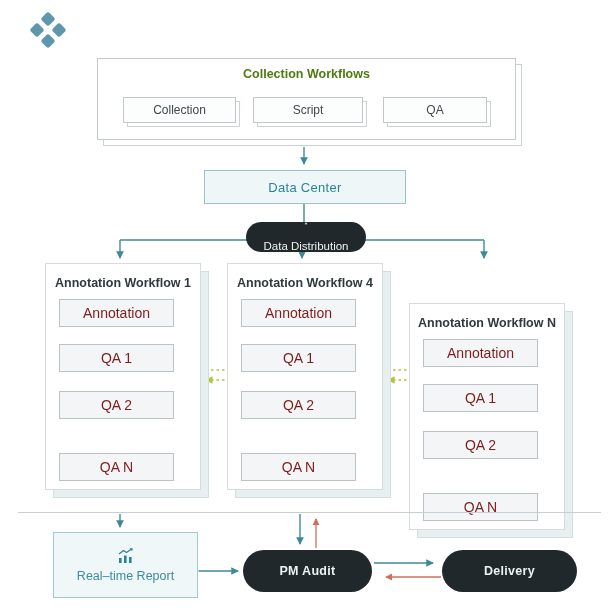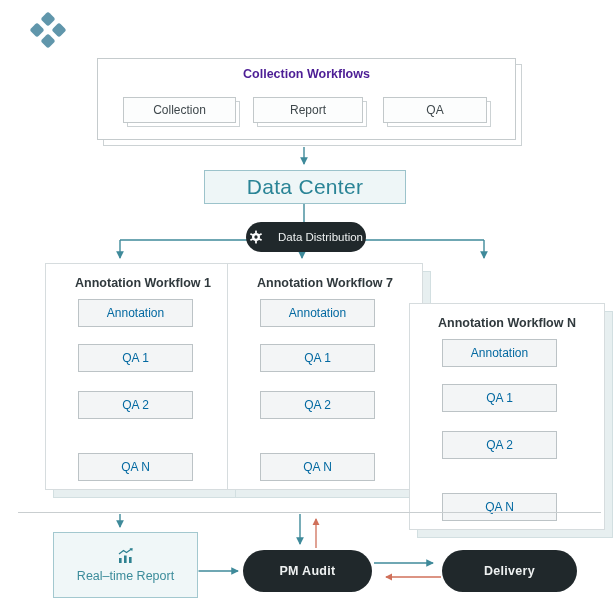--- a/index.html
+++ b/index.html
@@ -10,39 +10,39 @@
   
   .logo{position:absolute;left:30px;top:12px;display:flex;align-items:center;gap:9px;}
   .logo .word{font-size:33px;font-weight:700;color:#6096ab;letter-spacing:.5px;line-height:1;}
 
   
   .stack{position:absolute;}
   .stack .behind{position:absolute;top:6px;left:6px;width:100%;height:100%;background:#fff;border:1px solid #ccd2d4;box-sizing:border-box;}
   .stack .front{position:absolute;inset:0;background:#fff;border:1px solid #c5cbcd;box-sizing:border-box;}
 
   
-  .panel-title{position:absolute;top:8px;left:0;right:0;text-align:center;font-size:12.5px;font-weight:700;color:#4c1d95;}
+  .panel-title{position:absolute;top:8px;left:0;right:0;text-align:center;font-size:12.5px;font-weight:700;color:#4d7c0f;}
   .cbtn{position:absolute;top:38px;height:26px;}
   .cbtn .behind{position:absolute;top:4px;left:4px;width:100%;height:100%;background:#fff;border:1px solid #ccd2d4;box-sizing:border-box;}
   .cbtn .front{position:absolute;inset:0;background:#fcfdfd;border:1px solid #c2c8ca;box-sizing:border-box;display:flex;align-items:center;justify-content:center;font-size:12px;color:#3f484c;}
 
   
-  .data-center{position:absolute;left:204px;top:170px;width:202px;height:34px;background:#eef6f7;border:1px solid #9cc3cb;box-sizing:border-box;display:flex;align-items:center;justify-content:center;font-size:21px;font-weight:500;color:#2a8496;letter-spacing:.3px;}
-
-  
-  .pill{position:absolute;background:#20282b;color:#eef1f1;display:flex;align-items:center;justify-content:center;gap:15px;}
+  .data-center{position:absolute;left:204px;top:170px;width:202px;height:34px;background:#eef6f7;border:1px solid #9cc3cb;box-sizing:border-box;display:flex;align-items:center;justify-content:center;font-size:13px;font-weight:500;color:#2a8496;letter-spacing:.3px;}
+
+  
+  .pill{position:absolute;background:#20282b;color:#eef1f1;display:flex;align-items:center;justify-content:center;gap:15px;flex-direction:column;}
   .pill-dist{left:246px;top:222px;width:120px;height:30px;border-radius:15px;font-size:11.5px;}
   .pill-foot{top:550px;height:42px;border-radius:21px;font-size:12.5px;font-weight:600;letter-spacing:.3px;}
 
   
-  .col{position:absolute;top:263px;width:156px;height:227px;padding-left:40px;}
+  .col{position:absolute;top:263px;width:156px;height:227px;}
   .col .behind{position:absolute;top:8px;left:8px;width:100%;height:100%;background:#e7eff0;border:1px solid #d2dfe1;box-sizing:border-box;}
   .col .front{position:absolute;inset:0;background:#fff;border:1px solid #d6dcde;box-sizing:border-box;}
   .col-title{position:absolute;top:12px;left:0;right:0;text-align:center;font-size:12.5px;font-weight:700;color:#30393d;}
-  .step{position:absolute;left:32px;width:115px;height:28px;background:#f3f5f6;border:1px solid #bcc3c6;box-sizing:border-box;display:flex;align-items:center;justify-content:center;font-size:12px;color:#0369a1;}
+  .step{position:absolute;left:13px;width:115px;height:28px;background:#f3f5f6;border:1px solid #bcc3c6;box-sizing:border-box;display:flex;align-items:center;justify-content:center;font-size:14px;color:#7f1d1d;}
   .step.s0{top:35px;} .step.s1{top:80px;} .step.s2{top:127px;} .step.s3{top:189px;}
 
   
   .sepline{position:absolute;left:18px;top:512px;width:583px;height:0;border-top:1.5px solid #c9ced0;}
   .report{position:absolute;left:53px;top:532px;width:145px;height:66px;background:#f0f7f8;border:1px solid #a3c8cf;box-sizing:border-box;display:flex;flex-direction:column;align-items:center;justify-content:center;gap:5px;color:#3c8c9b;font-size:12.5px;}
   .pm{left:243px;width:129px;}
   .dl{left:442px;width:135px;}
 </style>
 </head>
 <body>
@@ -119,21 +119,21 @@
   <div class="stack" style="left:97px;top:58px;width:419px;height:82px;">
     <div class="behind"></div>
     <div class="front">
       <div class="panel-title">Collection Workflows</div>
       <div class="cbtn" style="left:25px;width:113px;">
         <div class="behind"></div>
         <div class="front">Collection</div>
       </div>
       <div class="cbtn" style="left:155px;width:110px;">
         <div class="behind"></div>
-        <div class="front">Report</div>
+        <div class="front">Script</div>
       </div>
       <div class="cbtn" style="left:285px;width:104px;">
         <div class="behind"></div>
         <div class="front">QA</div>
       </div>
     </div>
   </div>
 
   <div class="data-center">Data Center</div>
 
@@ -160,21 +160,21 @@
       <div class="step s0">Annotation</div>
       <div class="step s1">QA 1</div>
       <div class="step s2">QA 2</div>
       <div class="step s3">QA N</div>
     </div>
   </div>
 
   <div class="col" style="left:227px;">
     <div class="behind"></div>
     <div class="front">
-      <div class="col-title">Annotation Workflow 7</div>
+      <div class="col-title">Annotation Workflow 4</div>
       <div class="step s0">Annotation</div>
       <div class="step s1">QA 1</div>
       <div class="step s2">QA 2</div>
       <div class="step s3">QA N</div>
     </div>
   </div>
 
   <div class="col" style="left:409px;margin-top:40px;">
     <div class="behind"></div>
     <div class="front">

